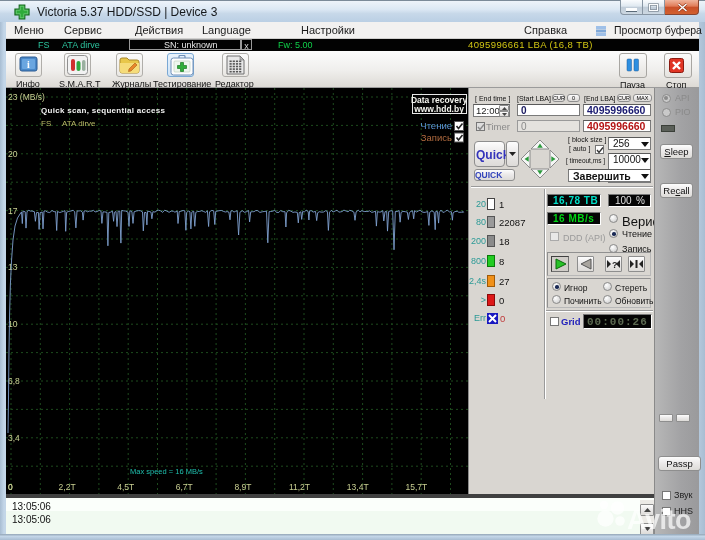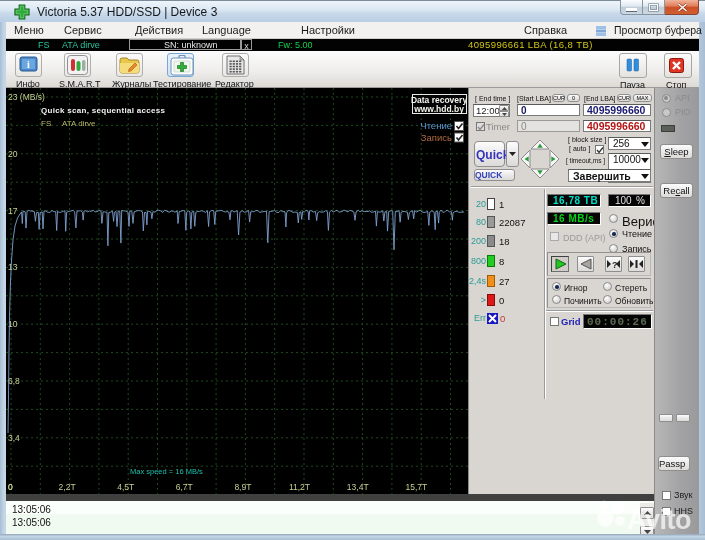--- a/index.html
+++ b/index.html
@@ -359,28 +359,28 @@
 <div class="radio" style="left:7px;top:6px;background:#c9c9c9"></div>
     <div class="abs" style="left:20px;top:5px;font-size:9px;color:#8a8a8a">API</div>
     <div class="abs" style="left:9px;top:8px;width:4px;height:4px;border-radius:50%;background:#8a8a8a"></div>
 <div class="radio" style="left:7px;top:20px;background:#c9c9c9"></div>
     <div class="abs" style="left:20px;top:19px;font-size:9px;color:#8a8a8a">PIO</div>
 <div class="abs" style="left:6px;top:37px;width:14px;height:7px;background:#5a5f58;border:1px solid #3a3f38"></div>
 <div class="abs btn3d" style="left:5px;top:56px;width:33px;height:15px;border-radius:3px;text-align:center;font-size:9.5px;line-height:14px;color:#111"><u>S</u>leep</div>
 <div class="abs btn3d" style="left:5px;top:95px;width:33px;height:15px;border-radius:3px;text-align:center;font-size:9.5px;line-height:14px;color:#111">Re<u>c</u>all</div>
 <div class="abs btn3d" style="left:4px;top:326px;width:14px;height:8px;border-radius:1px"></div>
 <div class="abs btn3d" style="left:21px;top:326px;width:14px;height:8px;border-radius:1px"></div>
-<div class="abs btn3d" style="left:3px;top:368px;width:32px;height:15px;border-radius:3px;font-size:9.5px;line-height:14px;color:#111">Passp</div>
+<div class="abs btn3d" style="left:3px;top:368px;width:43px;height:15px;border-radius:3px;text-align:center;font-size:9.5px;line-height:14px;color:#111">Passp</div>
 <div class="abs cb" style="left:7px;top:403px"></div>
     <div class="abs" style="left:19px;top:402px;font-size:9px;color:#222">Звук</div>
 <div class="abs cb" style="left:7px;top:419px"></div>
     <div class="abs" style="left:19px;top:418px;font-size:9px;color:#222">HHS</div>
 </div>
 
-<div class="abs" style="left:6px;top:494px;width:648px;height:40px;background:#f1faf1;border-top:7px solid #404040">
+<div class="abs" style="left:6px;top:494px;width:648px;height:40px;background:#f1faf1;border-top:4px solid #404040">
  <div class="abs" style="left:0;top:0;width:648px;height:13px;background:#fbfffb"></div>
  <div class="abs" style="left:6px;top:2.5px;font-size:10px;color:#101010">13:05:06</div>
  <div class="abs" style="left:6px;top:15.5px;font-size:10px;color:#101010">13:05:06</div>
  <div class="abs" style="left:634px;top:2px;width:14px;height:36px;background:#eceae6"></div>
  <div class="abs btn3d" style="left:634px;top:6px;width:14px;height:12px;border-radius:1px"></div>
  <svg class="abs" style="left:638px;top:10px" width="7" height="4">
       <path d="M3.5 0 L7 4 L0 4 z" fill="#444"></path>
     </svg>
  <div class="abs btn3d" style="left:634px;top:25px;width:14px;height:12px;border-radius:1px"></div>
  <svg class="abs" style="left:638px;top:29px" width="7" height="4">

